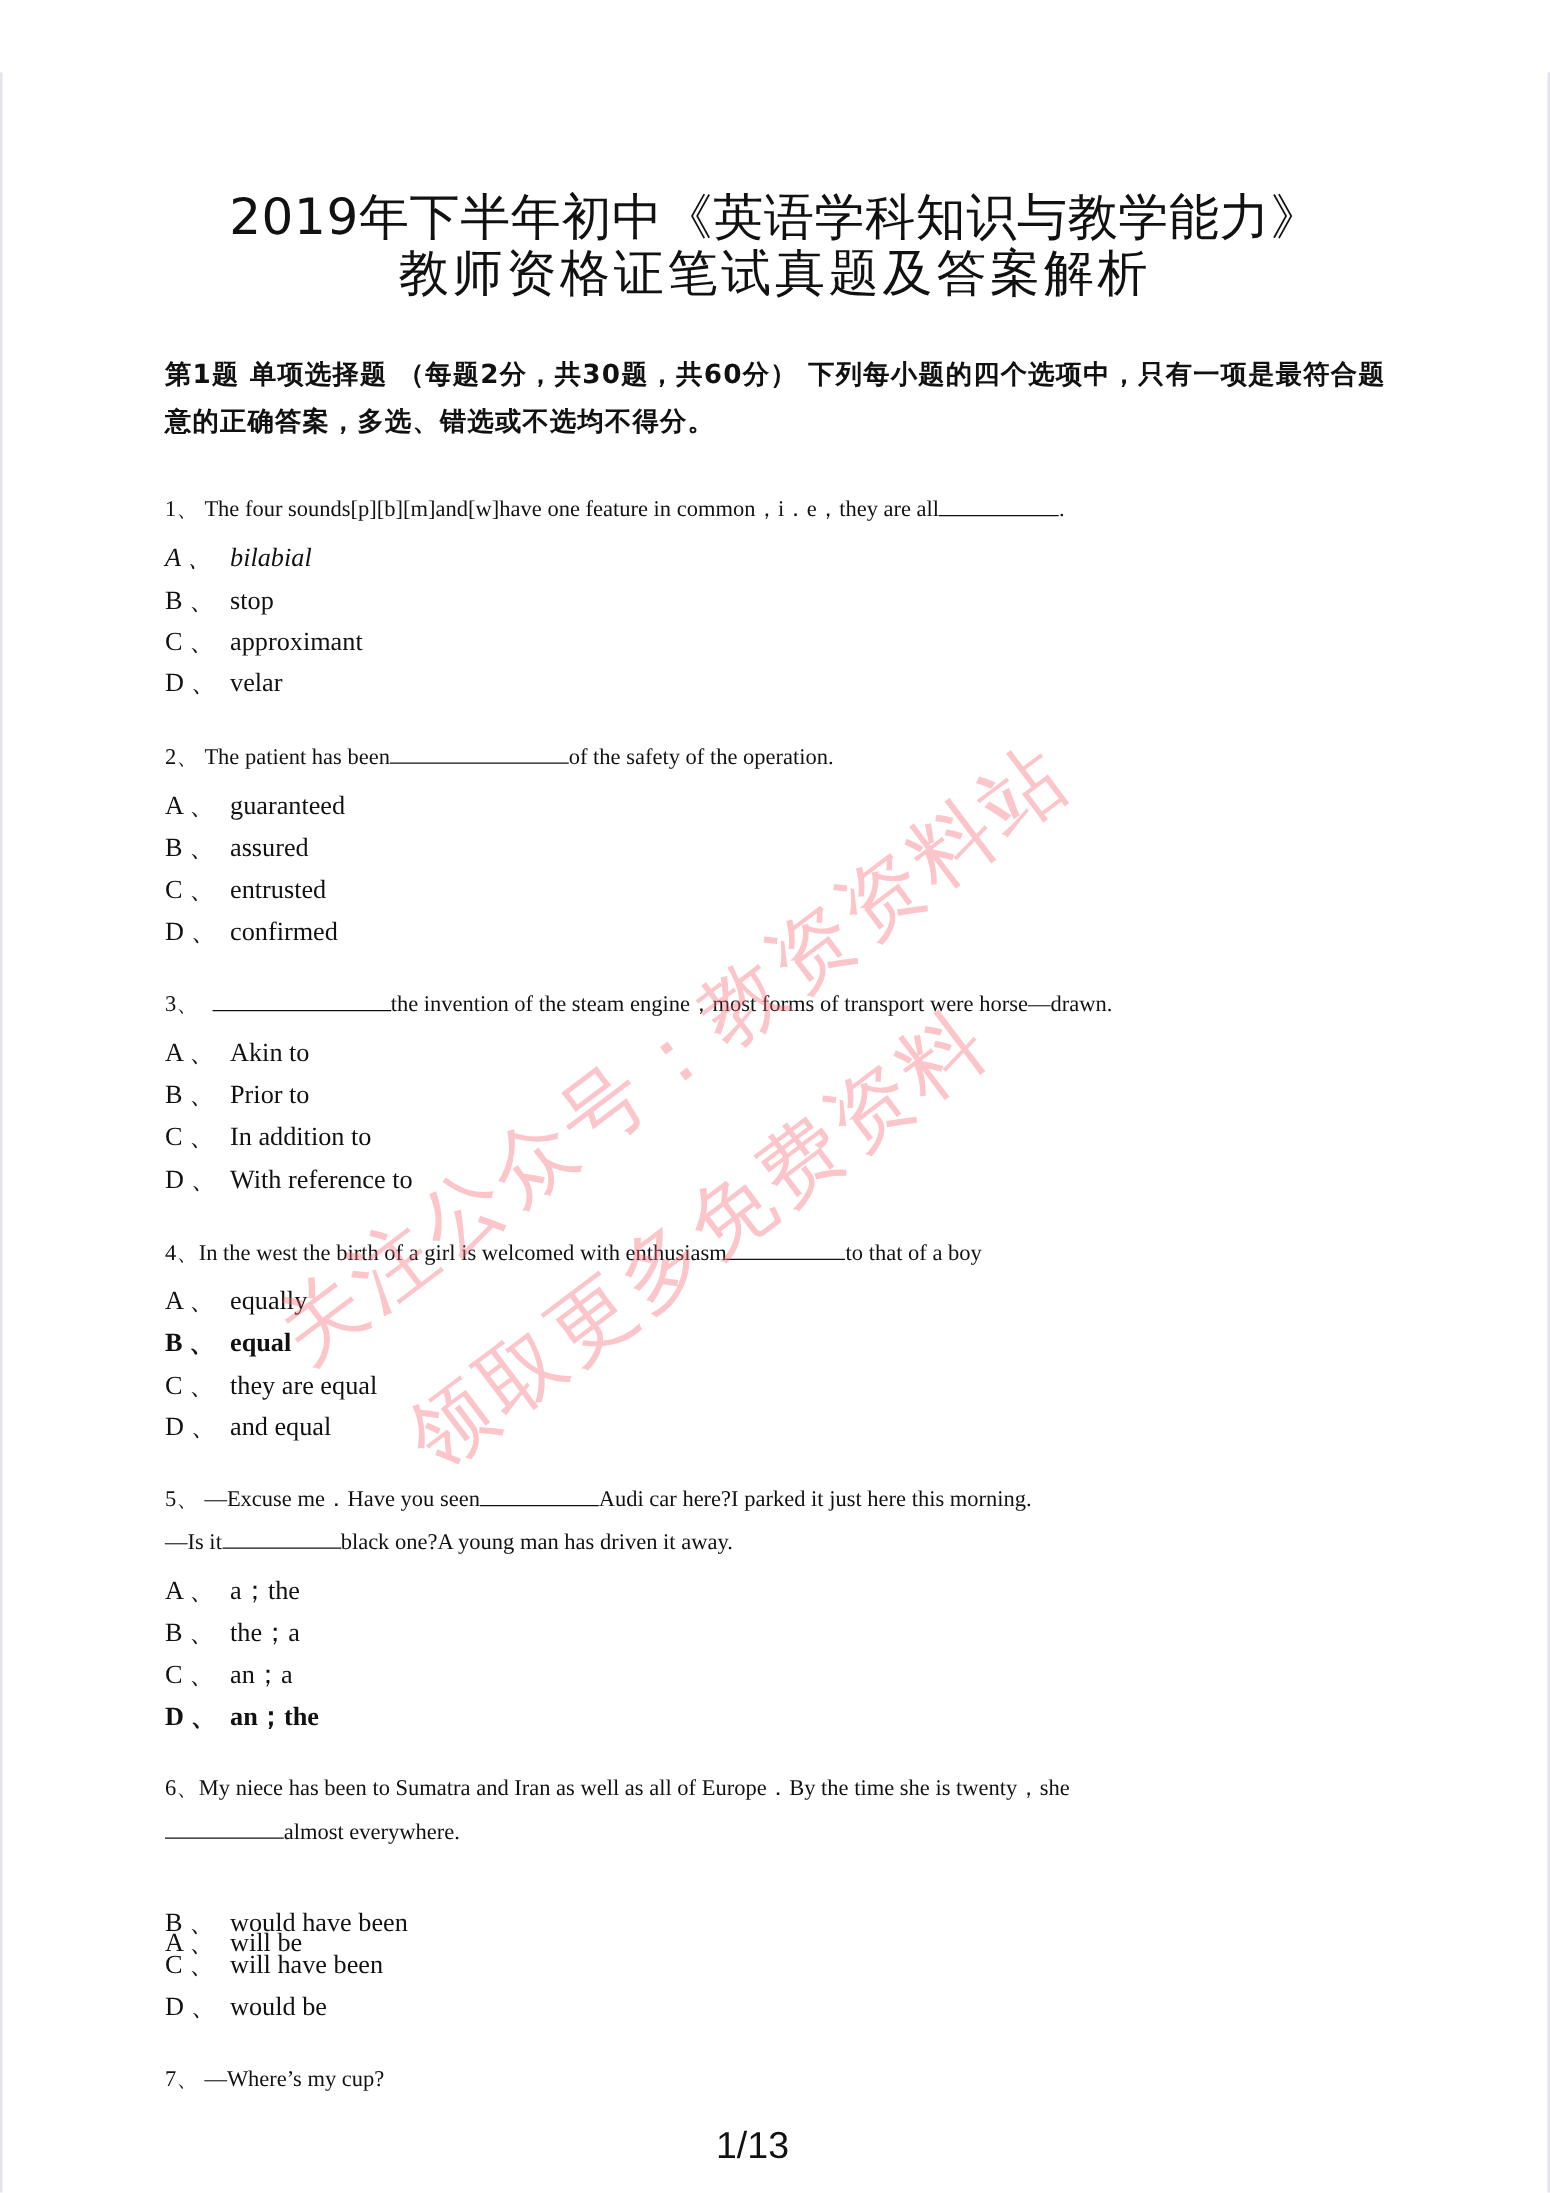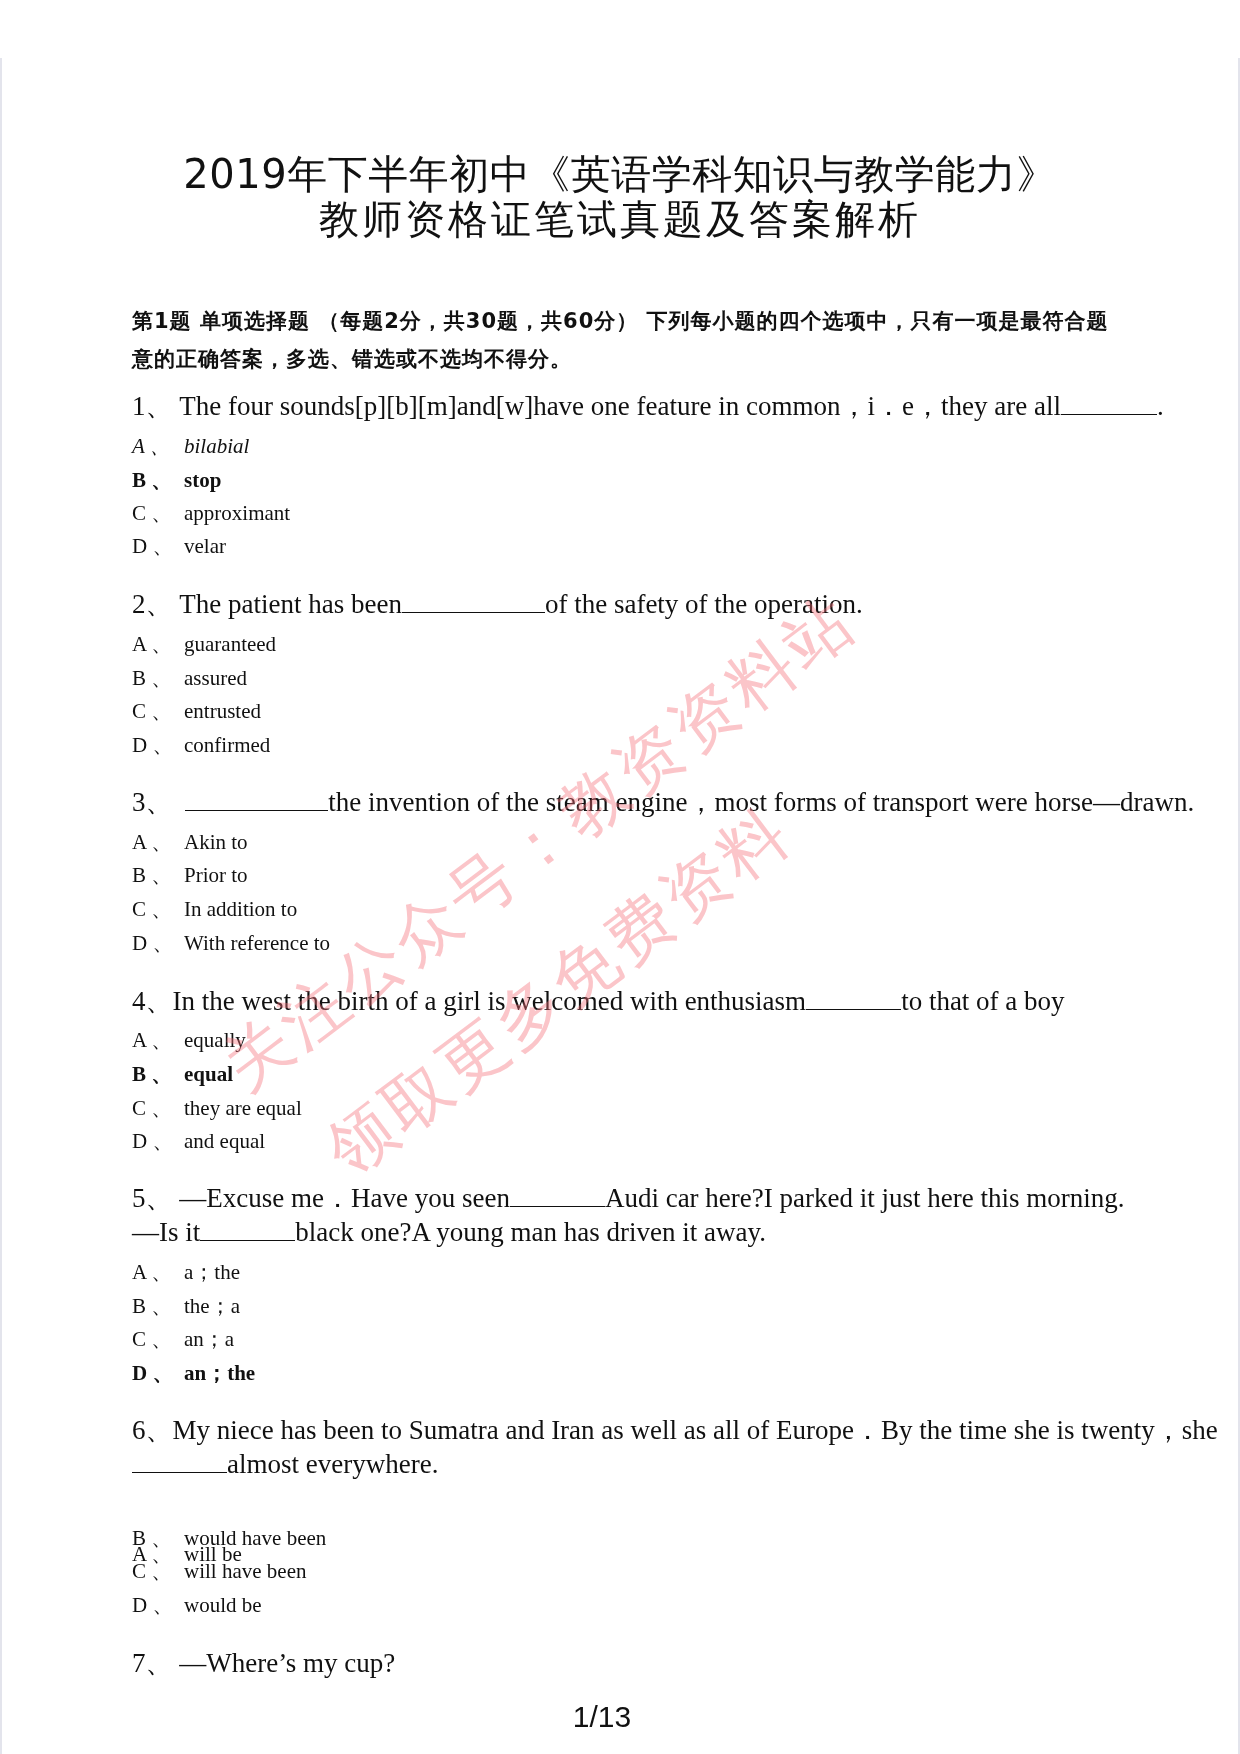--- a/index.html
+++ b/index.html
@@ -19,21 +19,21 @@
     }
     .title.l1 { top: 156px; letter-spacing: 0.5px; }
     .title.l2 { top: 201px; letter-spacing: 3px; }
     .section {
       position: absolute; left: 132px; width: 990px;
       font-family: "DejaVu Sans", "Liberation Sans", sans-serif;
       font-size: 21px; line-height: 38px; color: #111; font-weight: bold;
       letter-spacing: 1px;
     }
     .line {
-      position: absolute; left: 132px; font-size: 27px; line-height: 28px;
+      position: absolute; left: 132px; font-size: 18px; line-height: 28px;
       white-space: nowrap; color: #111; text-align: right;
     }
     .opt { position: absolute; left: 132px; font-size: 21px; line-height: 28px; white-space: nowrap; }
     .opt .letter { display: inline-block; width: 52px; }
     .blank { display: inline-block; border-bottom: 1.5px solid #111; height: 20px; vertical-align: baseline; }
     .pagenum {
       position: absolute; top: 1700px; left: 0; width: 1204px; text-align: center;
       font-family: "Liberation Sans", sans-serif; font-size: 30px; color: #111;
     }
     .wm {
@@ -47,28 +47,28 @@
   </style>
 </head>
 <body>
 
 <div class="edge left"></div>
 <div class="edge right"></div>
 
 <div class="title l1">2019年下半年初中《英语学科知识与教学能力》</div>
 <div class="title l2">教师资格证笔试真题及答案解析</div>
 
-<div class="section" style="top:302px;">第1题 单项选择题 （每题2分，共30题，共60分） 下列每小题的四个选项中，只有一项是最符合题意的正确答案，多选、错选或不选均不得分。</div>
+<div class="section" style="top:280px;">第1题 单项选择题 （每题2分，共30题，共60分） 下列每小题的四个选项中，只有一项是最符合题意的正确答案，多选、错选或不选均不得分。</div>
 
 <div class="line" style="top:392px;">
   <span>1、</span>
   <span>The four sounds[p][b][m]and[w]have one feature in common，i．e，they are all</span><span class="blank" style="width:96px;"></span><span>.</span>
 </div>
 <div class="opt" style="top:432px;font-style:italic;"><span class="letter">A 、</span><span>bilabial</span></div>
-<div class="opt" style="top:466px;font-weight:bold;"><span class="letter">B 、</span><span>stop</span></div>
+<div class="opt" style="top:466px;"><span class="letter">B 、</span><span>stop</span></div>
 <div class="opt" style="top:499px;"><span class="letter">C 、</span><span>approximant</span></div>
 <div class="opt" style="top:532px;"><span class="letter">D 、</span><span>velar</span></div>
 
 <div class="line" style="top:590px;">
   <span>2、</span>
   <span>The patient has been</span><span class="blank" style="width:143px;"></span><span>of the safety of the operation.</span>
 </div>
 <div class="opt" style="top:630px;"><span class="letter">A 、</span><span>guaranteed</span></div>
 <div class="opt" style="top:664px;"><span class="letter">B 、</span><span>assured</span></div>
 <div class="opt" style="top:697px;"><span class="letter">C 、</span><span>entrusted</span></div>

